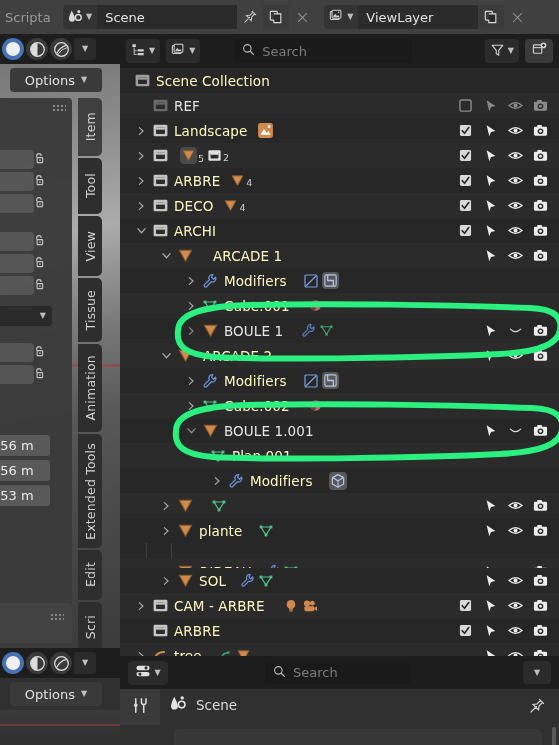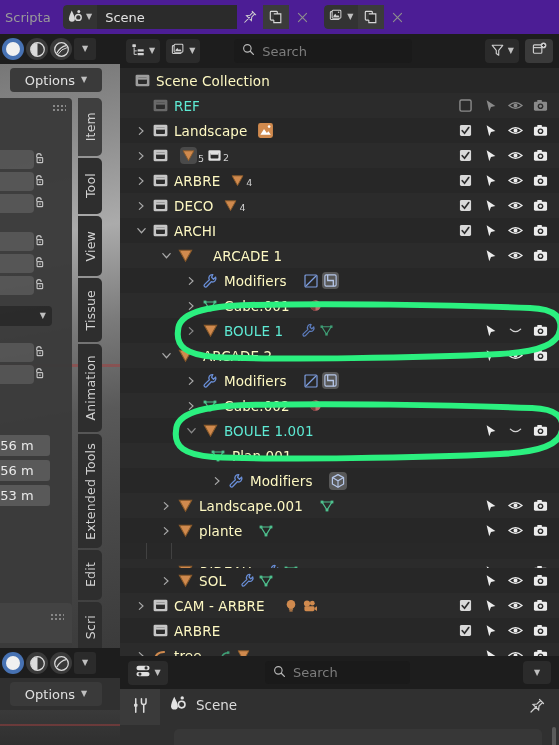--- a/index.html
+++ b/index.html
@@ -6,21 +6,21 @@
   html,body{
     width:559px; height:745px; overflow:hidden;
     background:#1d1d1d;
     font-family:"DejaVu Sans", sans-serif;
     font-size:13px; color:#d4d4d4;
     -webkit-font-smoothing:antialiased;
   }
   #root{position:relative;width:559px;height:745px;overflow:hidden;}
 
   
-  .topbar{position:absolute;left:0;top:0;width:559px;height:34px;background:#4c1d95;
+  .topbar{position:absolute;left:0;top:0;width:559px;height:34px;background:#404040;
     display:flex;align-items:center;}
   .tb-scripting{width:60px;padding-left:5px;color:#9a9a9a;font-size:13px;white-space:nowrap;overflow:hidden;}
   .tb-idblock{display:flex;align-items:center;height:24px;border-radius:4px;overflow:hidden;margin-left:3px;}
   .tb-icobtn{display:flex;align-items:center;gap:3px;background:#333;height:24px;padding:0 5px;border-radius:4px 0 0 4px;}
   .tb-name{background:#2b2b2b;height:24px;display:flex;align-items:center;padding:0 8px;color:#e3e3e3;white-space:nowrap;}
   .tb-nameA{min-width:140px;}
   .tb-nameB{min-width:120px;}
   .tb-btn{width:26px;height:24px;display:flex;align-items:center;justify-content:center;background:#2b2b2b;}
   .tb-btn.hl{background:#3b3b3b;}
   .tb-btn.x{background:transparent;}
@@ -74,21 +74,21 @@
   .hbtn.newcol{background:#3a3a3a;width:28px;justify-content:center;padding:0;}
 
   .tree{position:absolute;left:0;top:34px;width:439px;height:588px;}
   .row{position:absolute;left:0;width:439px;height:25px;display:flex;align-items:center;}
   .row.odd{background:#2b2b2b;}
   .row.even{background:#272727;}
   .disc{width:18px;display:flex;align-items:center;justify-content:center;flex:0 0 18px;}
   .disc svg{display:block;}
   .ico{width:20px;display:flex;align-items:center;justify-content:center;flex:0 0 20px;}
   .lbl{color:#fef9c3;font-size:13.5px;white-space:nowrap;padding-left:4px;letter-spacing:.1px;}
-  .lbl.dim{color:#5eead4;}
+  .lbl.dim{color:#e5e5e5;}
   .badges{display:flex;align-items:center;gap:3px;margin-left:10px;}
   .badge{display:flex;align-items:flex-end;}
   .bnum{font-size:9.5px;color:#cfcfcf;margin-left:1px;line-height:1;padding-bottom:1px;}
   .toggles{position:absolute;right:6px;top:0;height:25px;display:flex;align-items:center;gap:0px;}
   .tg{width:25px;height:25px;display:flex;align-items:center;justify-content:center;}
   .vline{position:absolute;width:1px;background:#414141;}
   .vdash{position:absolute;width:0;border-left:1px dashed #4a4a4a;}
 
   
   .props{position:absolute;left:120px;top:656px;width:439px;height:89px;background:#303030;}
@@ -152,20 +152,21 @@
         <span>
           <svg width="15" height="14" viewBox="0 0 16 16">
               <rect x="1" y="3" width="10" height="9" rx="1" fill="none" stroke="#d0d0d0" stroke-width="1.2"></rect>
               <rect x="3" y="1.5" width="10" height="9" rx="1" fill="#2b2b2b" stroke="#d0d0d0" stroke-width="1.2"></rect>
               <path d="M4.5 8 L6.5 5.5 L8.5 8 L9.8 6.8 L11.6 9.3 H4.5z" fill="#d0d0d0"></path>
               <circle cx="10.4" cy="3.7" r="0.9" fill="#d0d0d0"></circle>
             </svg>
         </span>
         <span class="chev">▼</span>
       </div>
+      <div class="tb-name tb-nameB">ViewLayer</div>
       <div class="tb-btn hl">
         <svg width="14" height="14" viewBox="0 0 16 16">
             <rect x="1.5" y="1.5" width="8" height="10" rx="1" fill="none" stroke="#d8d8d8" stroke-width="1.3"></rect>
             <path d="M5.5 4.5 h8 v10 h-8 v-3" fill="#2b2b2b" stroke="#d8d8d8" stroke-width="1.3"></path>
           </svg>
       </div>
       <div class="tb-btn x">
         <svg width="13" height="13" viewBox="0 0 16 16">
             <path d="M3 3 L13 13 M13 3 L3 13" stroke="#8e8e8e" stroke-width="1.4" stroke-linecap="round"></path>
           </svg>
@@ -1010,21 +1011,20 @@
         <div class="disc">
             <svg width="10" height="10" viewBox="0 0 12 12">
               <path d="M4 2 L8.4 6 L4 10" stroke="#aaa" stroke-width="1.4" fill="none" stroke-linecap="round"></path>
             </svg>
           </div>
         <div class="ico">
           <svg width="17" height="17" viewBox="0 0 16 16">
               <path d="M2.2 3 H13.8 L8 13.4 z" fill="#d08a4e" stroke="#8a5a2a" stroke-width="1"></path>
             </svg>
         </div>
-        <div class="lbl">Landscape.001</div>
         <div class="badges" style="margin-left:16px;">
           <div class="badge">
             <svg width="16" height="16" viewBox="0 0 16 16">
                 <path d="M3 4 L13 4 L8 12 z" fill="none" stroke="#4ec08e" stroke-width="1.2"></path>
                 <rect x="1.6" y="2.6" width="2.8" height="2.8" fill="#4ec08e"></rect>
                 <rect x="11.6" y="2.6" width="2.8" height="2.8" fill="#4ec08e"></rect>
                 <rect x="6.6" y="10.6" width="2.8" height="2.8" fill="#4ec08e"></rect>
               </svg>
           </div>
         </div>

